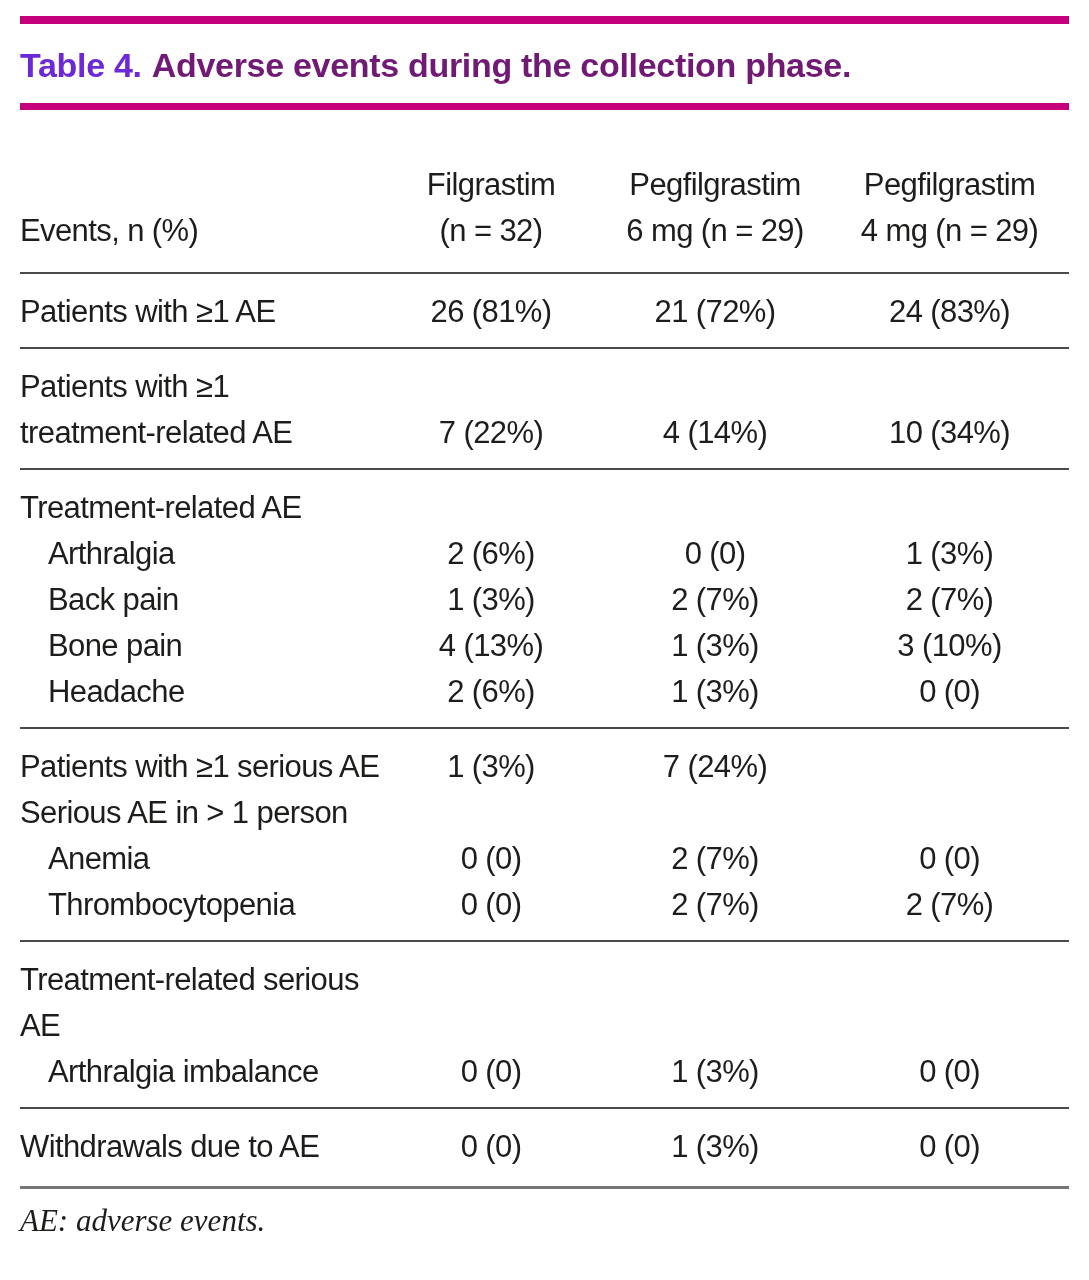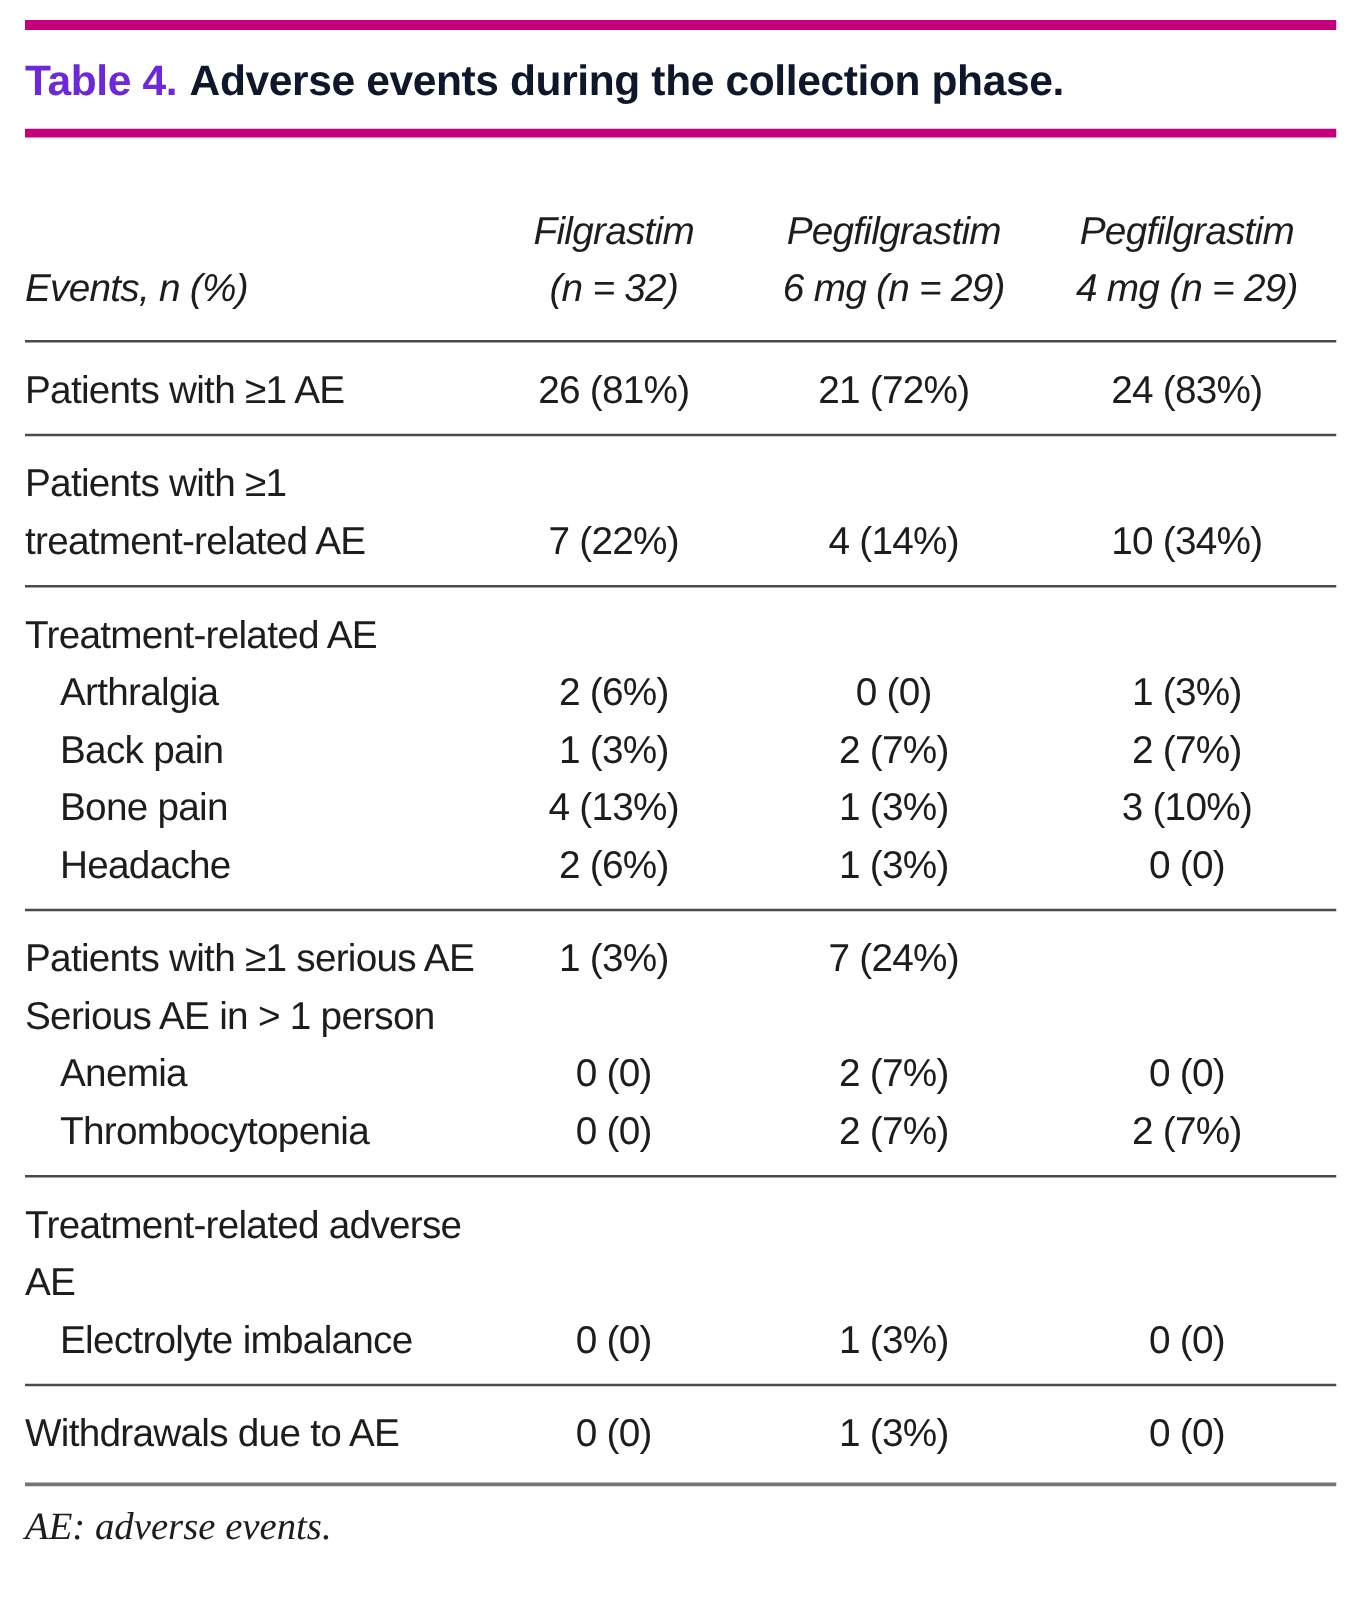--- a/index.html
+++ b/index.html
@@ -28,21 +28,21 @@
     font-size: 34px;
     font-weight: bold;
     letter-spacing: -0.3px;
     white-space: nowrap;
   }
   .title-prefix {
     color: #6d28d9;
     margin-right: 10px;
   }
   .title-text {
-    color: #0f172a;
+    color: #701a75;
   }
   .table-wrap {
     margin-top: 52px;
     font-size: 31px;
     letter-spacing: -0.6px;
   }
   .row {
     display: grid;
     grid-template-columns: 362px 218px 230px 239px;
     align-items: end;
@@ -54,21 +54,20 @@
     text-align: left;
   }
   .label-col.indent {
     padding-left: 28px;
   }
   .value-col {
     text-align: center;
     white-space: nowrap;
   }
   .header-row .cell {
-    font-style: italic;
   }
   .header-block {
     padding-bottom: 18px;
     border-bottom: 2px solid #4a4a4a;
   }
   .section {
     padding: 15px 0 12px 0;
     border-bottom: 2px solid #4a4a4a;
   }
   .section:last-child {
@@ -211,29 +210,29 @@
             <div>Thrombocytopenia</div>
           </div>
           <div class="cell value-col">0 (0)</div>
           <div class="cell value-col">2 (7%)</div>
           <div class="cell value-col">2 (7%)</div>
         </div>
       </div>
       <div class="section">
         <div class="row">
           <div class="cell label-col">
-            <div>Treatment-related adverse AE</div>
-          </div>
-          <div class="cell value-col"></div>
-          <div class="cell value-col"></div>
-          <div class="cell value-col"></div>
-        </div>
-        <div class="row">
-          <div class="cell label-col indent">
-            <div>Electrolyte imbalance</div>
+            <div>Treatment-related serious AE</div>
+          </div>
+          <div class="cell value-col"></div>
+          <div class="cell value-col"></div>
+          <div class="cell value-col"></div>
+        </div>
+        <div class="row">
+          <div class="cell label-col indent">
+            <div>Arthralgia imbalance</div>
           </div>
           <div class="cell value-col">0 (0)</div>
           <div class="cell value-col">1 (3%)</div>
           <div class="cell value-col">0 (0)</div>
         </div>
       </div>
       <div class="section">
         <div class="row">
           <div class="cell label-col">
             <div>Withdrawals due to AE</div>

